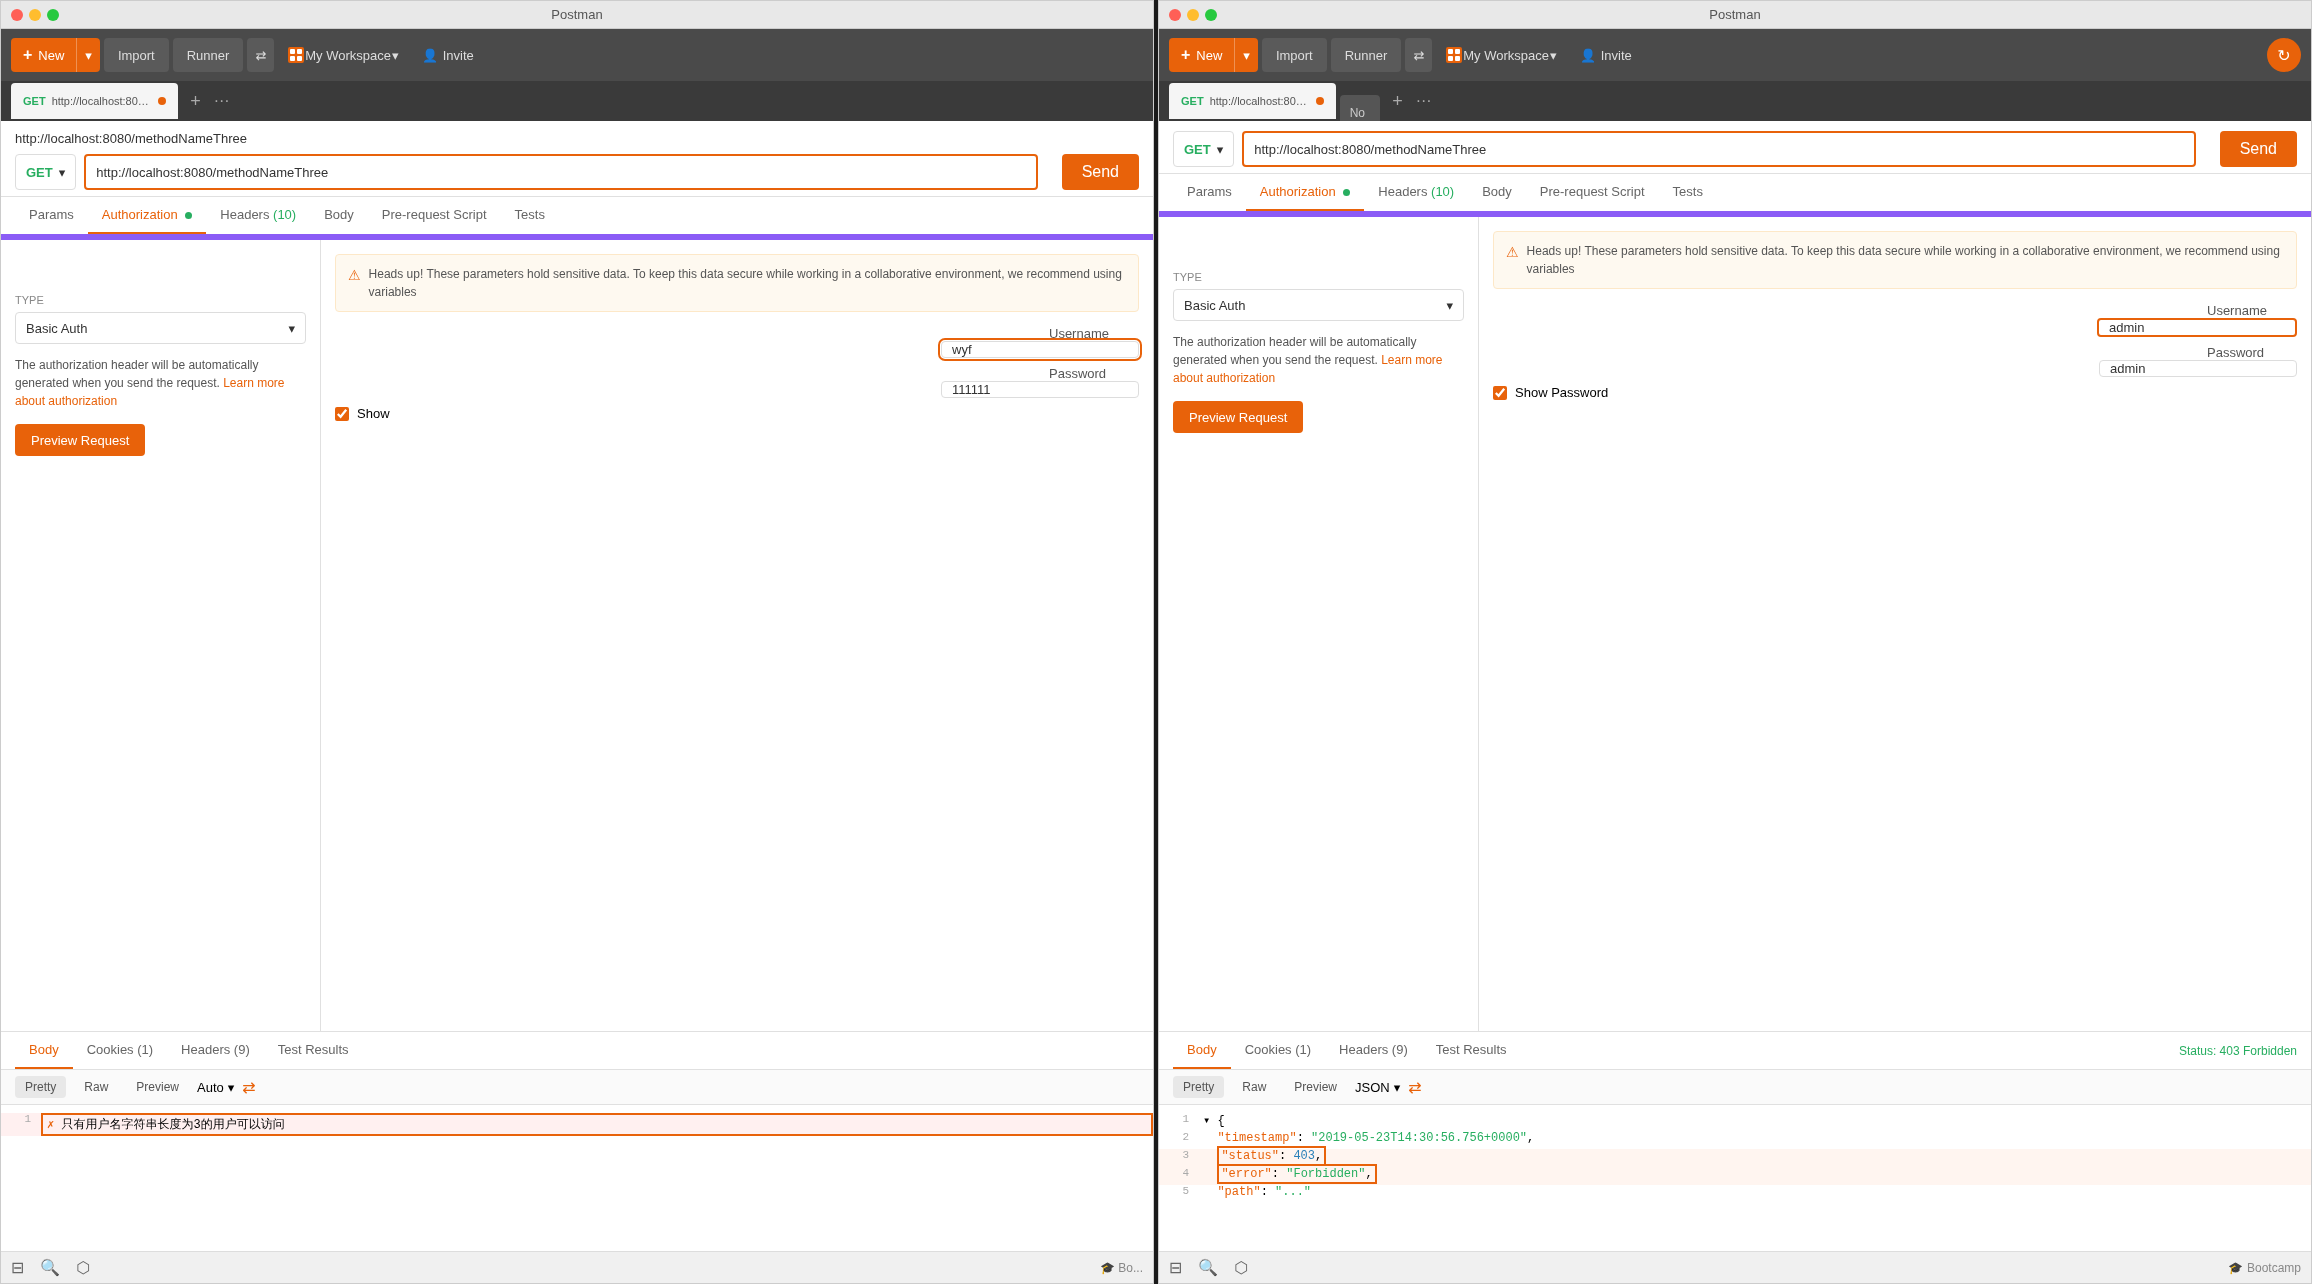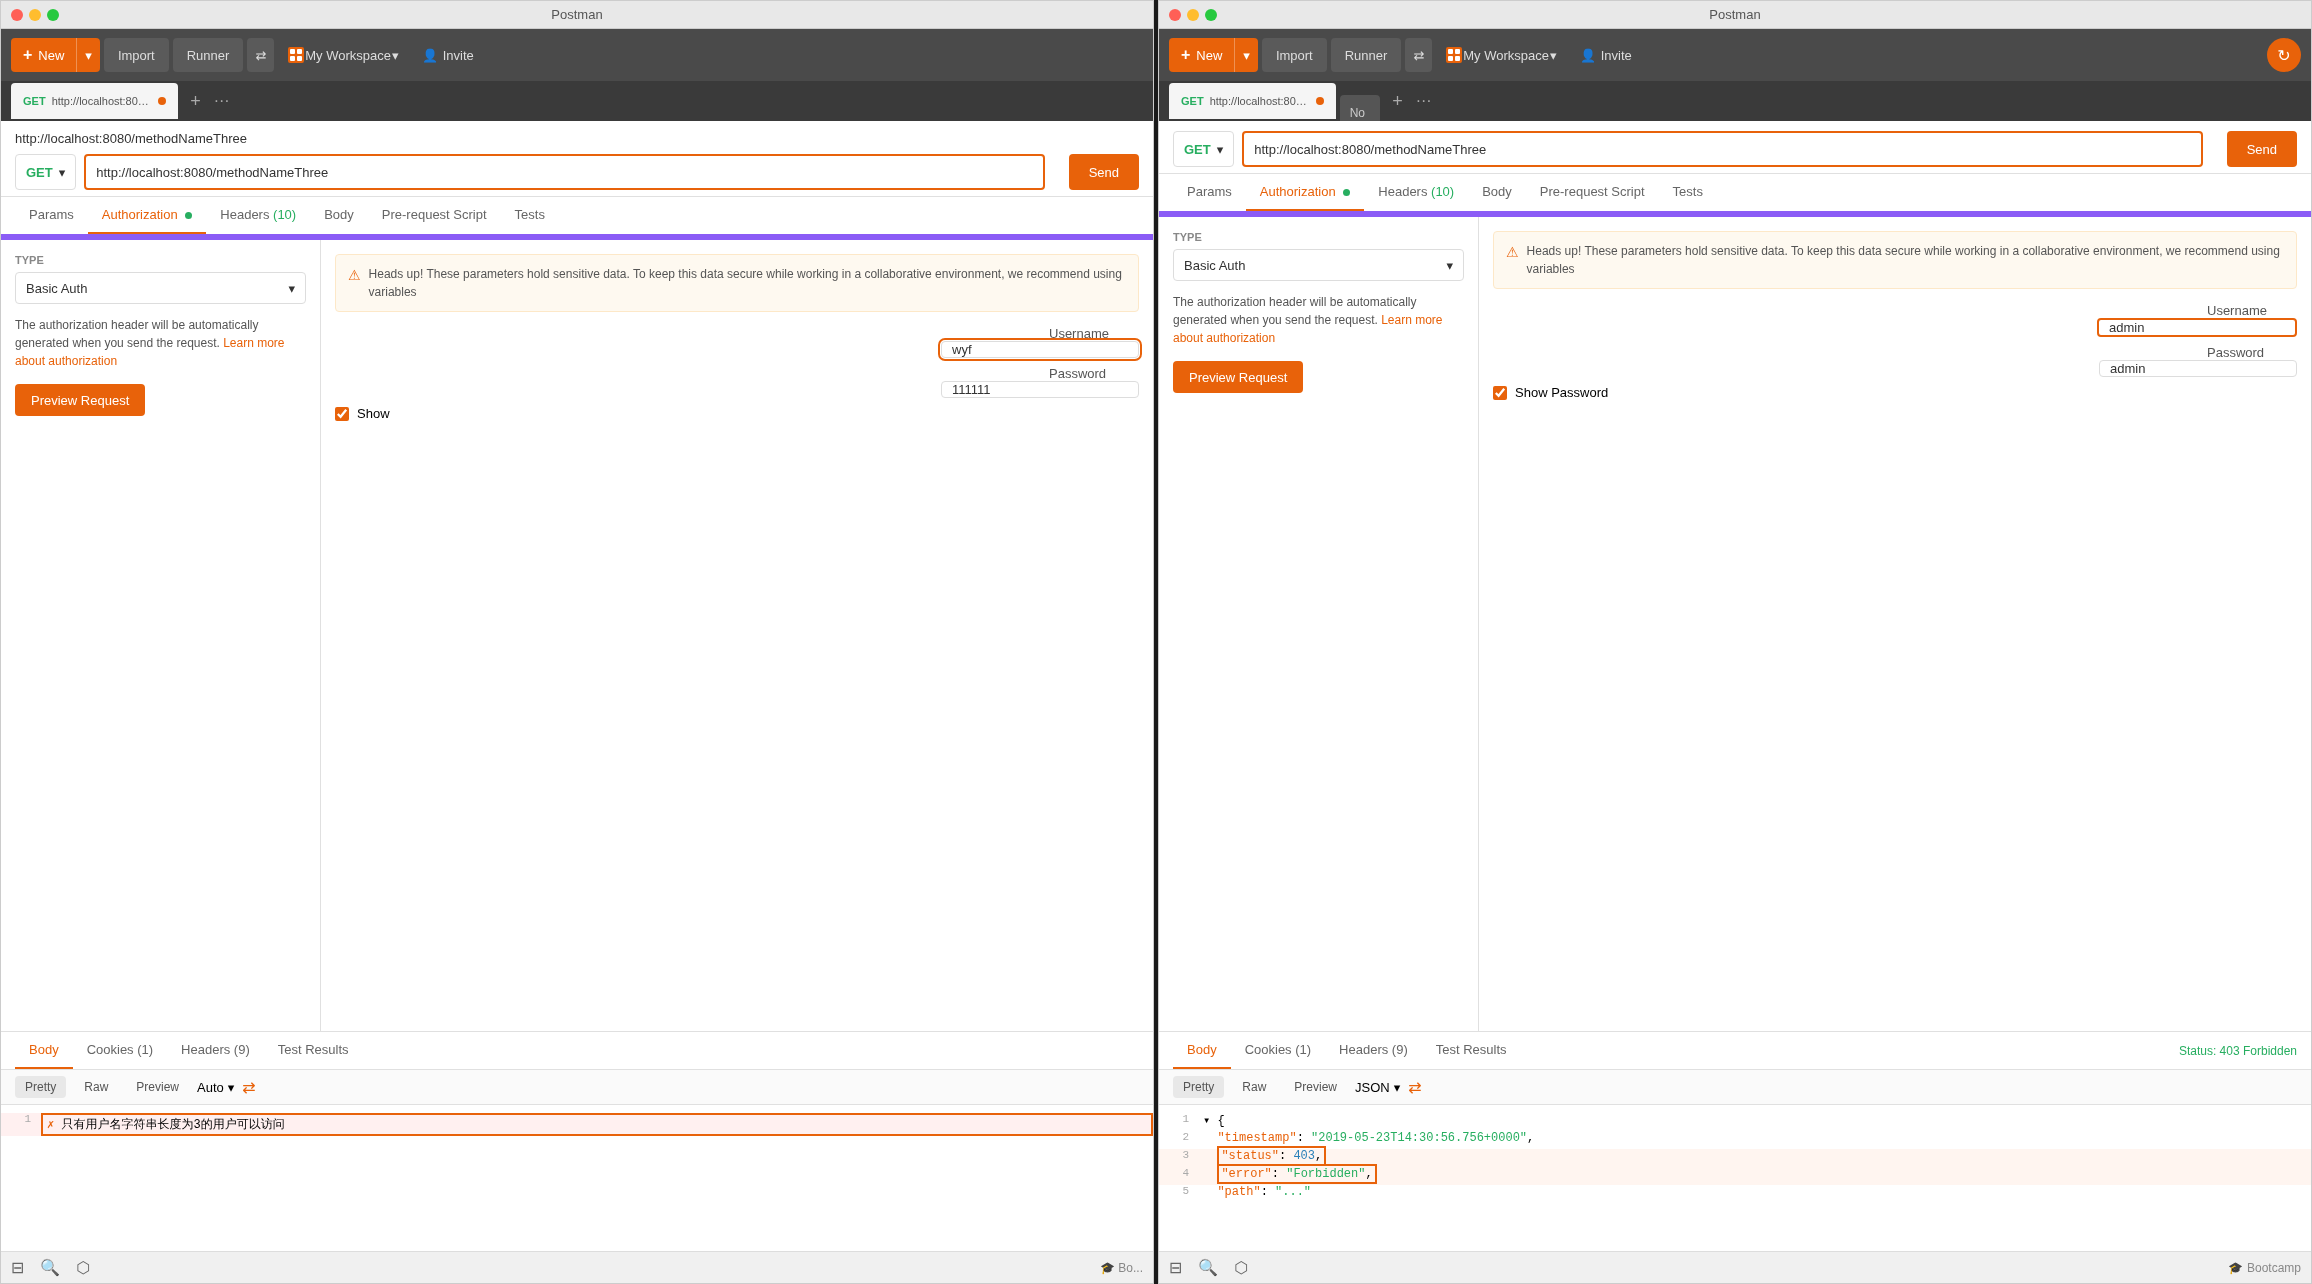--- a/index.html
+++ b/index.html
@@ -44,35 +44,35 @@
     .main-content { flex: 1; display: flex; flex-direction: column; background: white; overflow: hidden; }
 
     
     .url-section { padding: 10px 14px 6px; border-bottom: 1px solid #e0e0e0; flex-shrink: 0; }
     .breadcrumb { font-size: 13px; color: #333; margin-bottom: 8px; font-weight: 500; }
     .url-bar { display: flex; align-items: center; gap: 8px; }
     .method-select { border: 1px solid #ddd; border-radius: 4px; height: 36px; padding: 0 10px; font-size: 13px; color: #333; background: white; cursor: pointer; display: flex; align-items: center; gap: 6px; }
     .method-text { color: #27ae60; font-weight: 600; }
     .url-input { flex: 1; border: 2px solid #e8620a; border-radius: 4px; height: 36px; padding: 0 10px; font-size: 13px; color: #333; outline: none; }
     .url-input-highlight { border: 2px solid #e8620a; }
-    .send-btn { background: #e8620a; color: white; border: none; border-radius: 4px; height: 36px; padding: 8px 20px; cursor: pointer; font-size: 13px; font-weight: 500; margin-left: 16px; }
+    .send-btn { background: #e8620a; color: white; border: none; border-radius: 4px; height: 36px; padding: 8px 20px; cursor: pointer; font-size: 16px; font-weight: 500; margin-left: 16px; }
 
     
     .req-tabs { display: flex; align-items: flex-start; border-bottom: 6px solid #8b5cf6; padding: 0 14px; flex-shrink: 0; background: white; }
     .req-tab { padding: 10px 14px; font-size: 13px; color: #666; cursor: pointer; border-bottom: 2px solid transparent; white-space: nowrap; }
     .req-tab.active { color: #e8620a; border-bottom: 2px solid #e8620a; font-weight: 500; }
     .req-tab .count { color: #27ae60; }
     .tab-dot-green { display: inline-block; width: 7px; height: 7px; background: #27ae60; border-radius: 50%; margin-left: 4px; }
 
     
     .auth-section { display: flex; flex: 1; overflow: hidden; }
     .auth-left { width: 320px; padding: 14px; border-right: 1px solid #e0e0e0; flex-shrink: 0; }
     .auth-right { flex: 1; padding: 14px; overflow-y: auto; }
 
-    .type-label { font-size: 11px; color: #888; font-weight: 700; text-transform: uppercase; margin-bottom: 6px; }
+    .type-label { font-size: 11px; color: #888; font-weight: 400; text-transform: uppercase; margin-bottom: 6px; margin-top: 40px; }
     .type-select { width: 100%; border: 1px solid #ddd; border-radius: 4px; height: 32px; padding: 0 10px; font-size: 13px; color: #333; background: white; display: flex; align-items: center; justify-content: space-between; cursor: pointer; margin-bottom: 12px; }
 
     .auth-desc { font-size: 12px; color: #555; line-height: 1.5; margin-bottom: 14px; }
     .auth-link { color: #e8620a; text-decoration: none; }
 
     .preview-btn { background: #e8620a; color: white; border: none; border-radius: 4px; height: 32px; padding: 0 16px; cursor: pointer; font-size: 13px; font-weight: 500; }
 
     
     .warning-box { background: #fef9f0; border: 1px solid #fde8c8; border-radius: 4px; padding: 10px 12px; margin-bottom: 14px; font-size: 12px; color: #555; display: flex; gap: 8px; line-height: 1.5; }
     .warning-icon { color: #e8620a; font-size: 14px; flex-shrink: 0; }

